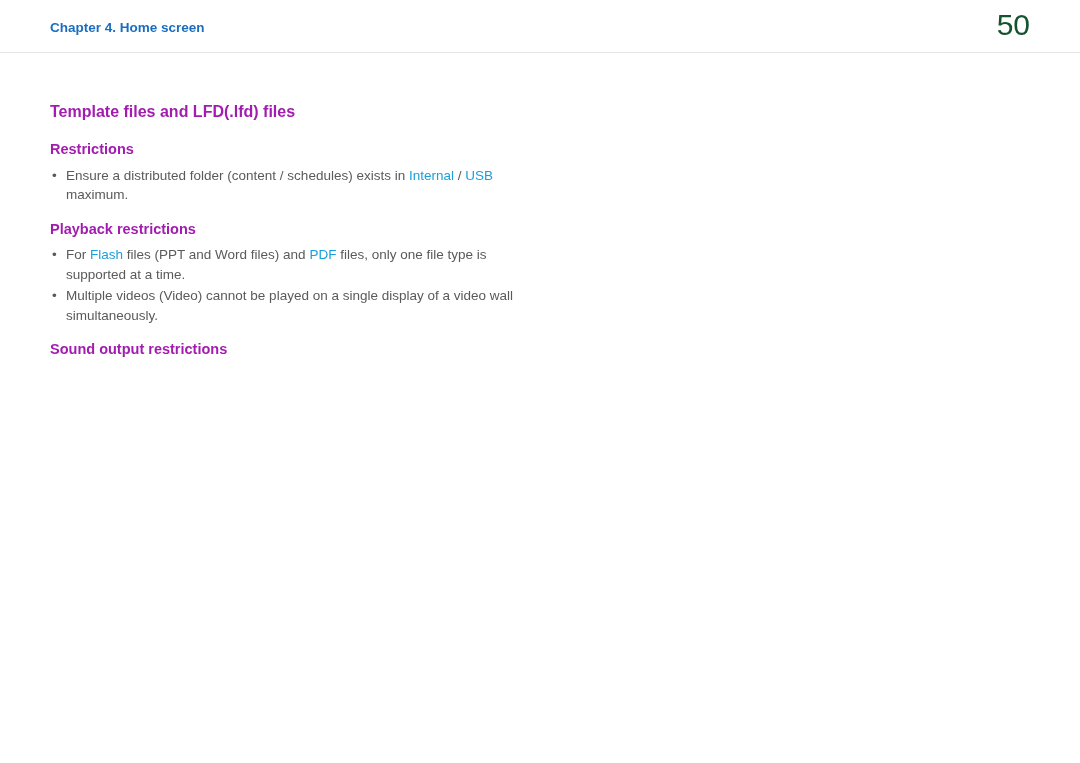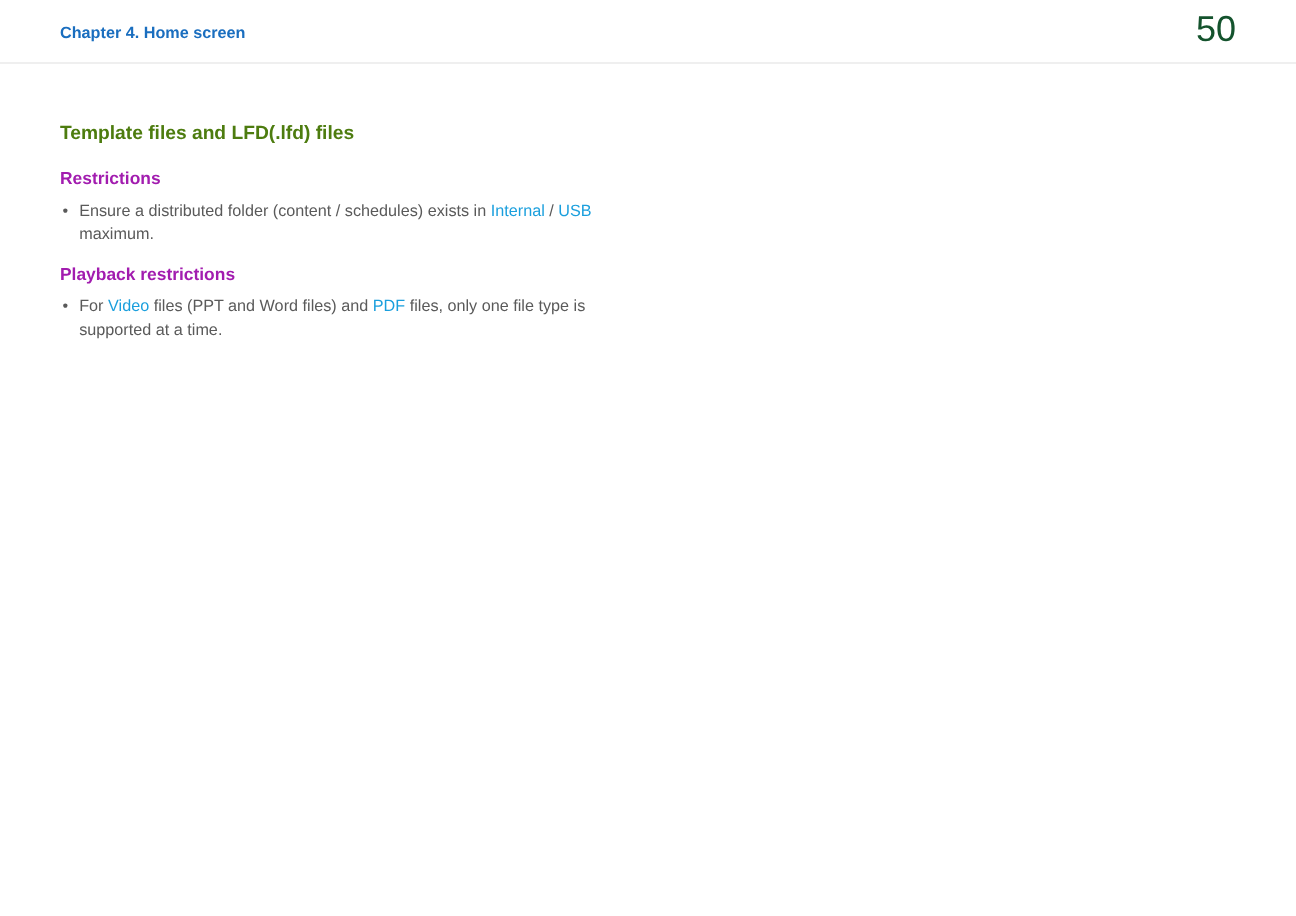--- a/index.html
+++ b/index.html
@@ -34,21 +34,21 @@
     font-size: 30px;
     font-weight: 400;
     line-height: 1;
     margin-top: -6px;
   }
   .content {
     padding: 48px 50px 0 50px;
     max-width: 600px;
   }
   .section-title {
-    color: #4d7c0f;
+    color: #a21caf;
     font-size: 16px;
     font-weight: 600;
     margin-bottom: 16px;
   }
   .sub-heading {
     color: #a21caf;
     font-size: 14.5px;
     font-weight: 600;
     margin-bottom: 6px;
   }
@@ -90,19 +90,23 @@
     <div class="sub-heading">Restrictions</div>
     <ul class="body-list">
       <li>
         <span>Ensure a distributed folder (content / schedules) exists in </span><span class="hl">Internal</span><span> / </span><span class="hl">USB</span><span> maximum.</span>
       </li>
     </ul>
 
     <div class="sub-heading">Playback restrictions</div>
     <ul class="body-list">
       <li>
-        <span>For </span><span class="hl">Video</span><span> files (PPT and Word files) and </span><span class="hl">PDF</span><span> files, only one file type is supported at a time.</span>
+        <span>For </span><span class="hl">Flash</span><span> files (PPT and Word files) and </span><span class="hl">PDF</span><span> files, only one file type is supported at a time.</span>
+      </li>
+      <li>
+        <span>Multiple videos (Video) cannot be played on a single display of a video wall simultaneously.</span>
       </li>
     </ul>
 
+    <div class="sub-heading">Sound output restrictions</div>
 
   </div>
 </div>
 
 </body></html>

